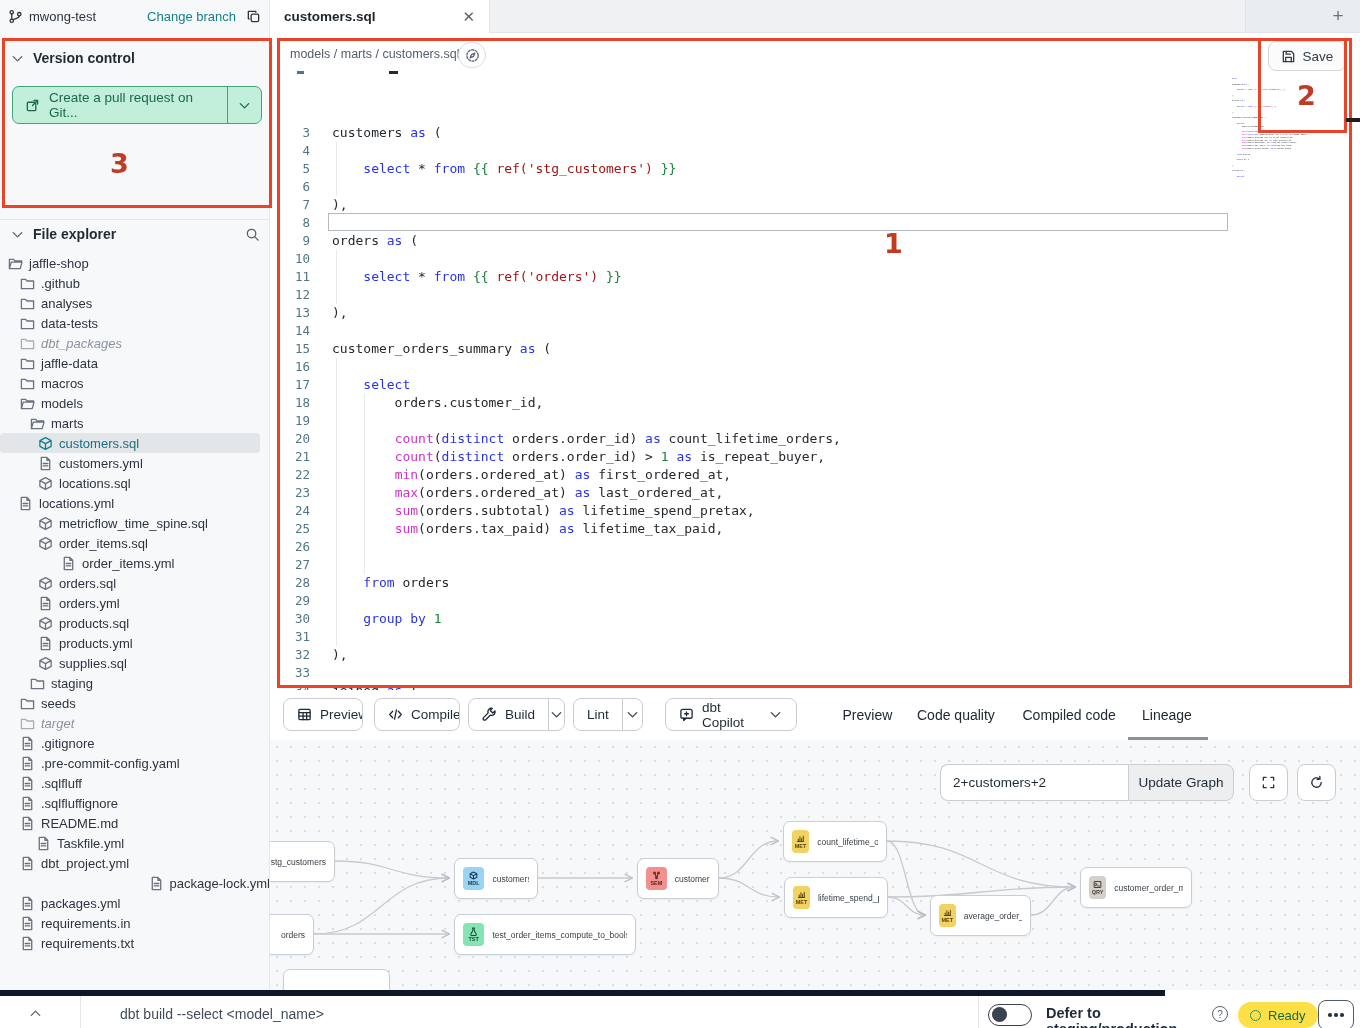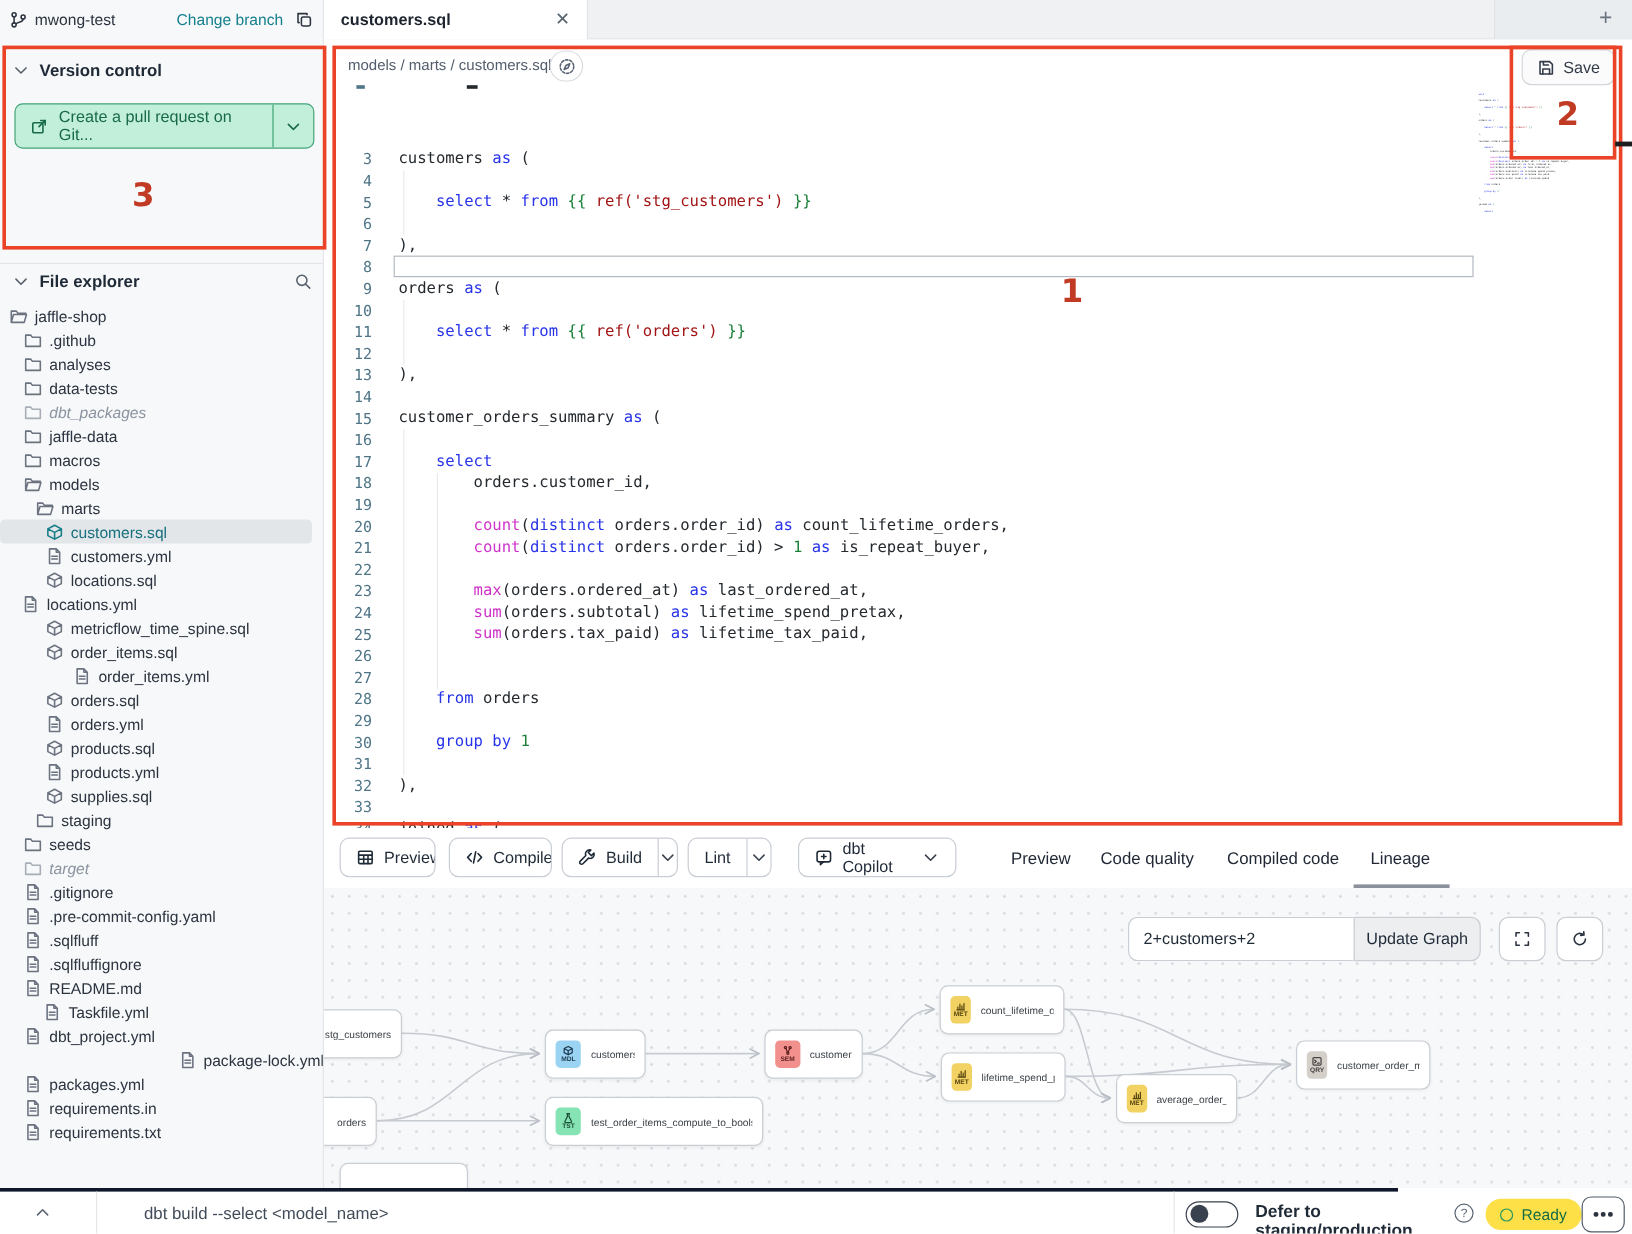--- a/index.html
+++ b/index.html
@@ -80,21 +80,21 @@
   .lin-node { position:absolute; height:41px; background:#fff; border:1px solid #c9cdd4; border-radius:7px; display:flex; align-items:center; gap:8px; padding:0 8px; box-shadow:0 1px 2px rgba(20,30,40,0.05); cursor:pointer; }
   .lin-node.end { justify-content:flex-end; }
   .lin-label { font-size:8.5px; font-weight:500; color:#3a4148; white-space:nowrap; overflow:hidden; }
   .lin-ic { width:23px; height:23px; border-radius:4px; display:flex; flex-direction:column; align-items:center; justify-content:center; gap:1px; }
   .lin-tag { font-size:5.5px; font-weight:700; line-height:1; }
   .lin-input { position:absolute; left:670px; top:24px; width:188px; height:37px; border:1px solid #c9ced4; border-right:none; border-radius:8px 0 0 8px; background:#fff; padding:0 12px; font-size:13.5px; color:#1f2a37; font-family:"Liberation Sans", sans-serif; }
   .lin-update { position:absolute; left:858px; top:24px; width:106px; height:37px; border:1px solid #c9ced4; border-radius:0 8px 8px 0; background:#eceef0; font-size:13.5px; color:#1f2a37; display:flex; align-items:center; justify-content:center; cursor:pointer; }
   .lin-sq { position:absolute; top:24px; width:39px; height:37px; border:1px solid #c9ced4; border-radius:8px; background:#fff; display:flex; align-items:center; justify-content:center; color:#2b3440; cursor:pointer; }
 
   
-  .statusbar { position:absolute; left:0; top:990px; width:1165px; height:38px; background:#fff; border-top:3px solid #0f172a; }
+  .statusbar { position:absolute; left:0; top:990px; width:1165px; height:38px; background:#fff; border-top:6px solid #0f172a; }
   .sb-chevup { position:absolute; left:28px; top:10px; color:#5b6470; cursor:pointer; }
   .sb-div1 { position:absolute; left:80px; top:0; width:1px; height:38px; background:#e5e7ea; }
   .sb-div2 { position:absolute; left:978px; top:0; width:1px; height:38px; background:#e5e7ea; }
   .sb-cmd { position:absolute; left:120px; top:10px; font-size:14px; color:#424c59; }
   .toggle { position:absolute; left:988px; top:8px; width:44px; height:22px; border:1.5px solid #39424e; border-radius:12px; background:#fff; cursor:pointer; }
   .toggle .knob { position:absolute; left:3px; top:2px; width:15px; height:15px; border-radius:50%; background:#39424e; }
   .defer-label { position:absolute; left:1046px; top:9px; font-size:14.5px; font-weight:700; color:#1f2a37; }
   .help-ic { position:absolute; left:1212px; top:10px; width:16px; height:16px; border:1.2px solid #5a6472; border-radius:50%; color:#5a6472; font-size:10px; display:flex; align-items:center; justify-content:center; }
   .ready-pill { position:absolute; left:1238px; top:6px; height:26px; padding:0 12px; background:#fde047; border-radius:13px; display:flex; align-items:center; gap:7px; cursor:pointer; }
   .ready-dot { width:11px; height:11px; border:1.5px solid #27975f; border-radius:50%; }
@@ -547,20 +547,21 @@
         <div class="code-row src" style="top: 301px;"><span class="tk-p">    </span><span class="tk-k">select</span></div>
         <div class="gut" style="top: 319px;">18</div>
         <div class="code-row src" style="top: 319px;"><span class="tk-p">        orders.customer_id,</span></div>
         <div class="gut" style="top: 337px;">19</div>
         <div class="code-row src" style="top: 337px;"></div>
         <div class="gut" style="top: 355px;">20</div>
         <div class="code-row src" style="top: 355px;"><span class="tk-p">        </span><span class="tk-f">count</span><span class="tk-p">(</span><span class="tk-k">distinct</span><span class="tk-p"> orders.order_id) </span><span class="tk-k">as</span><span class="tk-p"> count_lifetime_orders,</span></div>
         <div class="gut" style="top: 373px;">21</div>
         <div class="code-row src" style="top: 373px;"><span class="tk-p">        </span><span class="tk-f">count</span><span class="tk-p">(</span><span class="tk-k">distinct</span><span class="tk-p"> orders.order_id) &gt; </span><span class="tk-n">1</span><span class="tk-p"> </span><span class="tk-k">as</span><span class="tk-p"> is_repeat_buyer,</span></div>
         <div class="gut" style="top: 391px;">22</div>
+        <div class="code-row src" style="top: 391px;"><span class="tk-p">        </span><span class="tk-f">min</span><span class="tk-p">(orders.ordered_at) </span><span class="tk-k">as</span><span class="tk-p"> first_ordered_at,</span></div>
         <div class="gut" style="top: 409px;">23</div>
         <div class="code-row src" style="top: 409px;"><span class="tk-p">        </span><span class="tk-f">max</span><span class="tk-p">(orders.ordered_at) </span><span class="tk-k">as</span><span class="tk-p"> last_ordered_at,</span></div>
         <div class="gut" style="top: 427px;">24</div>
         <div class="code-row src" style="top: 427px;"><span class="tk-p">        </span><span class="tk-f">sum</span><span class="tk-p">(orders.subtotal) </span><span class="tk-k">as</span><span class="tk-p"> lifetime_spend_pretax,</span></div>
         <div class="gut" style="top: 445px;">25</div>
         <div class="code-row src" style="top: 445px;"><span class="tk-p">        </span><span class="tk-f">sum</span><span class="tk-p">(orders.tax_paid) </span><span class="tk-k">as</span><span class="tk-p"> lifetime_tax_paid,</span></div>
         <div class="gut" style="top: 463px;">26</div>
         <div class="gut" style="top: 481px;">27</div>
         <div class="code-row src" style="top: 481px;"></div>
         <div class="gut" style="top: 499px;">28</div>

